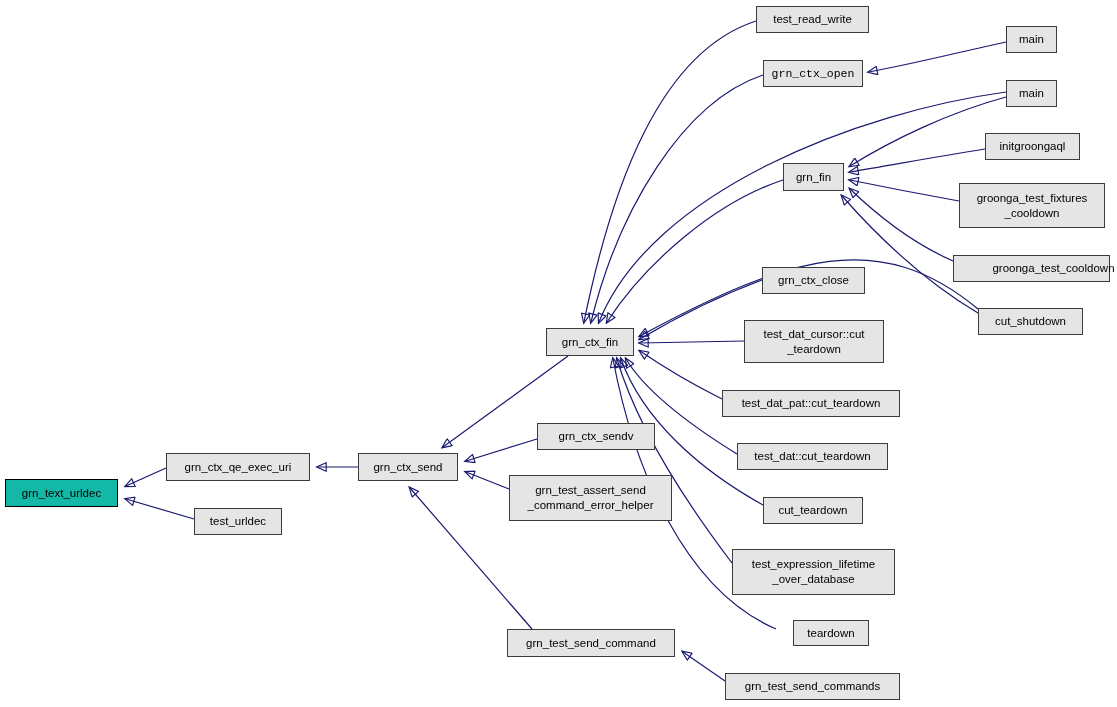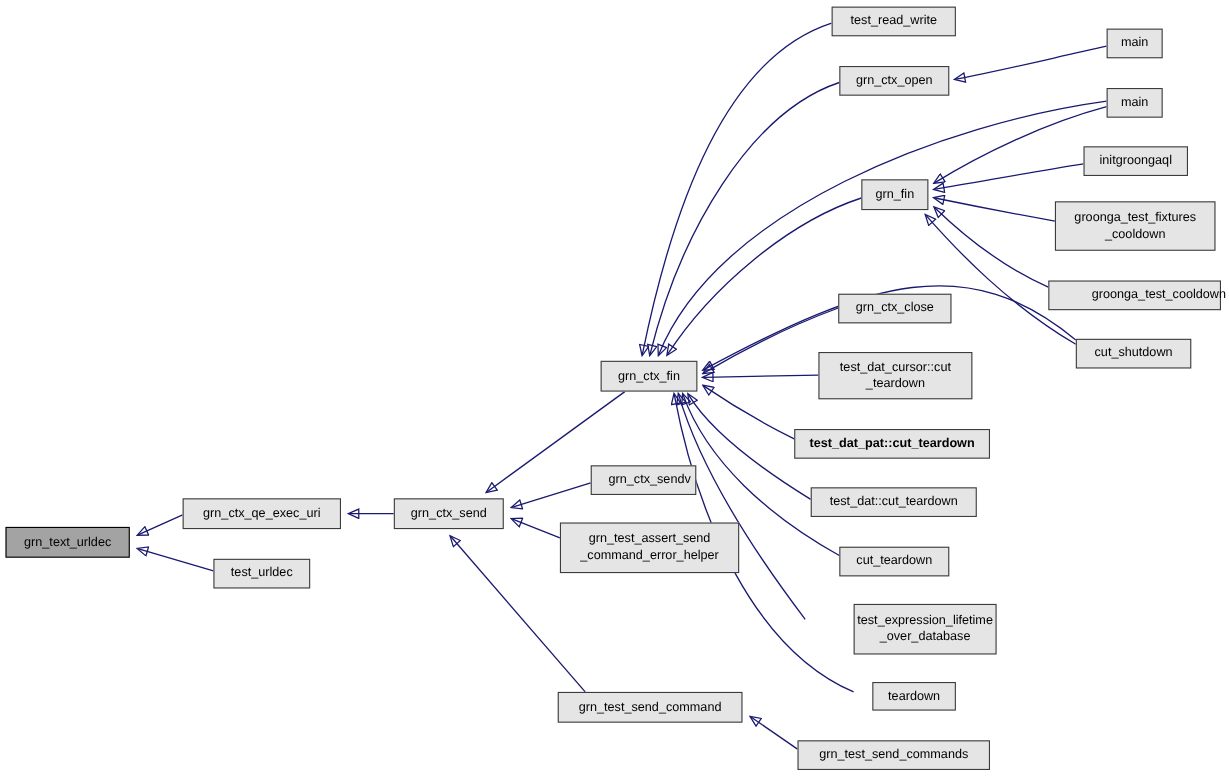--- a/index.html
+++ b/index.html
@@ -38,21 +38,21 @@
     display: flex;
     flex-direction: column;
     align-items: center;
     justify-content: center;
     text-align: center;
     white-space: nowrap;
     cursor: pointer;
     padding: 0 4px;
   }
   .graph-node.highlighted {
-    background: #a3a3a3;
+    background: #14b8a6;
     border: 1.6px solid #000000;
   }
 </style>
 </head>
 <body>
 
 <div class="canvas">
   <svg class="edges-layer" width="1117" height="707" viewBox="0 0 1117 707" xmlns="http://www.w3.org/2000/svg">
     <defs>
       <marker id="arrowhead" viewBox="0 0 10 10" refX="8.5" refY="5" markerWidth="10" markerHeight="8" orient="auto">
@@ -94,40 +94,40 @@
       </div>
       <div class="graph-node" style="left: 166px; top: 453px; width: 144px; height: 28px;">
         <span>grn_ctx_qe_exec_uri</span>
       </div>
       <div class="graph-node" style="left: 194px; top: 508px; width: 88px; height: 27px;">
         <span>test_urldec</span>
       </div>
       <div class="graph-node" style="left: 358px; top: 453px; width: 100px; height: 28px;">
         <span>grn_ctx_send</span>
       </div>
-      <div class="graph-node" style="left: 537px; top: 423px; width: 96px; height: 27px; align-items: flex-end;">
+      <div class="graph-node" style="left: 537px; top: 423px; width: 118px; height: 27px;">
         <span>grn_ctx_sendv</span>
       </div>
       <div class="graph-node" style="left: 509px; top: 475px; width: 163px; height: 46px; justify-content: center;">
         <span>grn_test_assert_send</span>
         <span>_command_error_helper</span>
       </div>
       <div class="graph-node" style="left: 507px; top: 629px; width: 168px; height: 28px;">
         <span>grn_test_send_command</span>
       </div>
       <div class="graph-node" style="left: 725px; top: 673px; width: 175px; height: 27px;">
         <span>grn_test_send_commands</span>
       </div>
       <div class="graph-node" style="left: 546px; top: 328px; width: 88px; height: 28px; text-align: center;">
         <span>grn_ctx_fin</span>
       </div>
       <div class="graph-node" style="left: 756px; top: 6px; width: 113px; height: 27px;">
         <span>test_read_write</span>
       </div>
-      <div class="graph-node" style="left: 763px; top: 60px; width: 100px; height: 27px;">
+      <div class="graph-node" style="left: 763px; top: 60px; width: 100px; height: 27px; font-family: Liberation Mono, monospace;">
         <span>grn_ctx_open</span>
       </div>
       <div class="graph-node" style="left: 1006px; top: 26px; width: 51px; height: 27px;">
         <span>main</span>
       </div>
       <div class="graph-node" style="left: 1006px; top: 80px; width: 51px; height: 27px;">
         <span>main</span>
       </div>
       <div class="graph-node" style="left: 783px; top: 163px; width: 61px; height: 28px;">
         <span>grn_fin</span>
@@ -145,30 +145,30 @@
       <div class="graph-node" style="left: 978px; top: 308px; width: 105px; height: 27px; text-align: center;">
         <span>cut_shutdown</span>
       </div>
       <div class="graph-node" style="left: 762px; top: 267px; width: 103px; height: 27px;">
         <span>grn_ctx_close</span>
       </div>
       <div class="graph-node" style="left: 744px; top: 320px; width: 140px; height: 43px;">
         <span>test_dat_cursor::cut</span>
         <span>_teardown</span>
       </div>
-      <div class="graph-node" style="left: 722px; top: 390px; width: 178px; height: 27px; font-weight: bold;">
+      <div class="graph-node" style="left: 722px; top: 390px; width: 178px; height: 27px;">
         <span>test_dat_pat::cut_teardown</span>
       </div>
       <div class="graph-node" style="left: 737px; top: 443px; width: 151px; height: 27px;">
         <span>test_dat::cut_teardown</span>
       </div>
       <div class="graph-node" style="left: 763px; top: 497px; width: 100px; height: 27px;">
         <span>cut_teardown</span>
       </div>
-      <div class="graph-node" style="left: 732px; top: 549px; width: 130px; height: 46px; margin-left: 44px;">
+      <div class="graph-node" style="left: 732px; top: 549px; width: 163px; height: 46px;">
         <span>test_expression_lifetime</span>
         <span>_over_database</span>
       </div>
       <div class="graph-node" style="left: 776px; top: 620px; width: 76px; height: 26px; margin-left: 17px;">
         <span>teardown</span>
       </div>
     </div>
 </div>
 
 </body></html>

